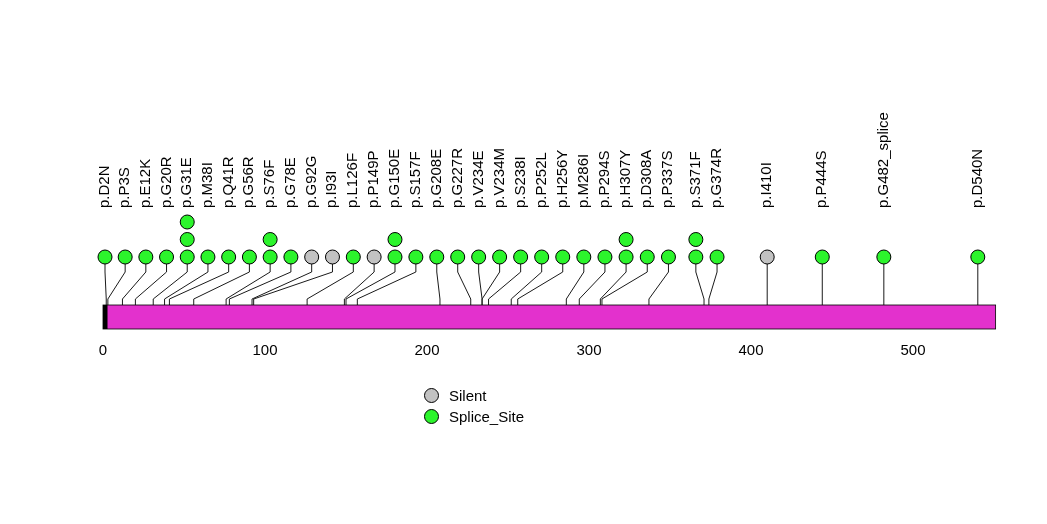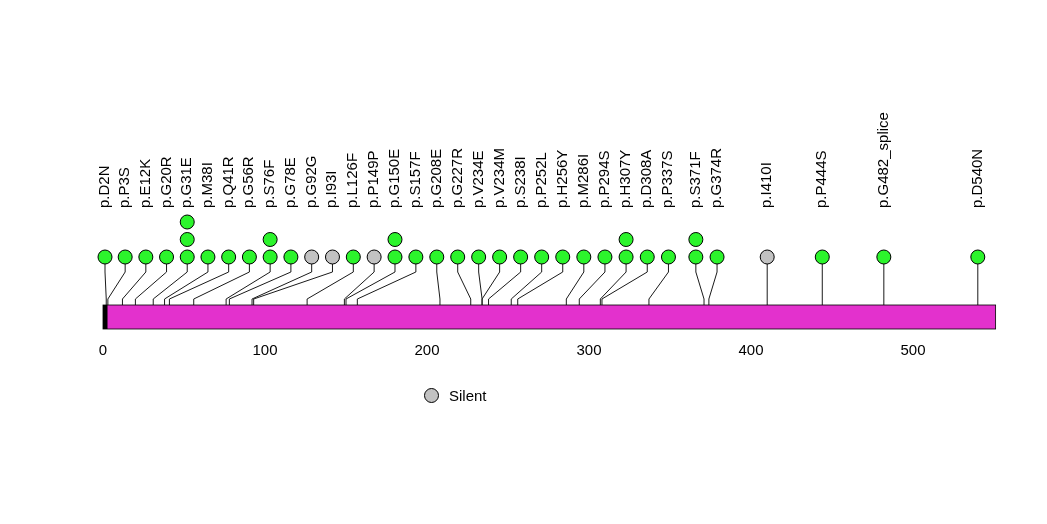--- a/index.html
+++ b/index.html
@@ -238,14 +238,18 @@
       <text x="589" y="355" text-anchor="middle" font-size="15">300</text>
       <text x="751" y="355" text-anchor="middle" font-size="15">400</text>
       <text x="913" y="355" text-anchor="middle" font-size="15">500</text>
     </svg>
 
   <div class="legend">
     <div class="legend-item">
       <span class="swatch" style="background: rgb(194, 194, 194);"></span>
       <span>Silent</span>
     </div>
+    <div class="legend-item">
+      <span class="swatch" style="background: rgb(44, 244, 44);"></span>
+      <span>Splice_Site</span>
+    </div>
   </div>
 </div>
 
 </body></html>

